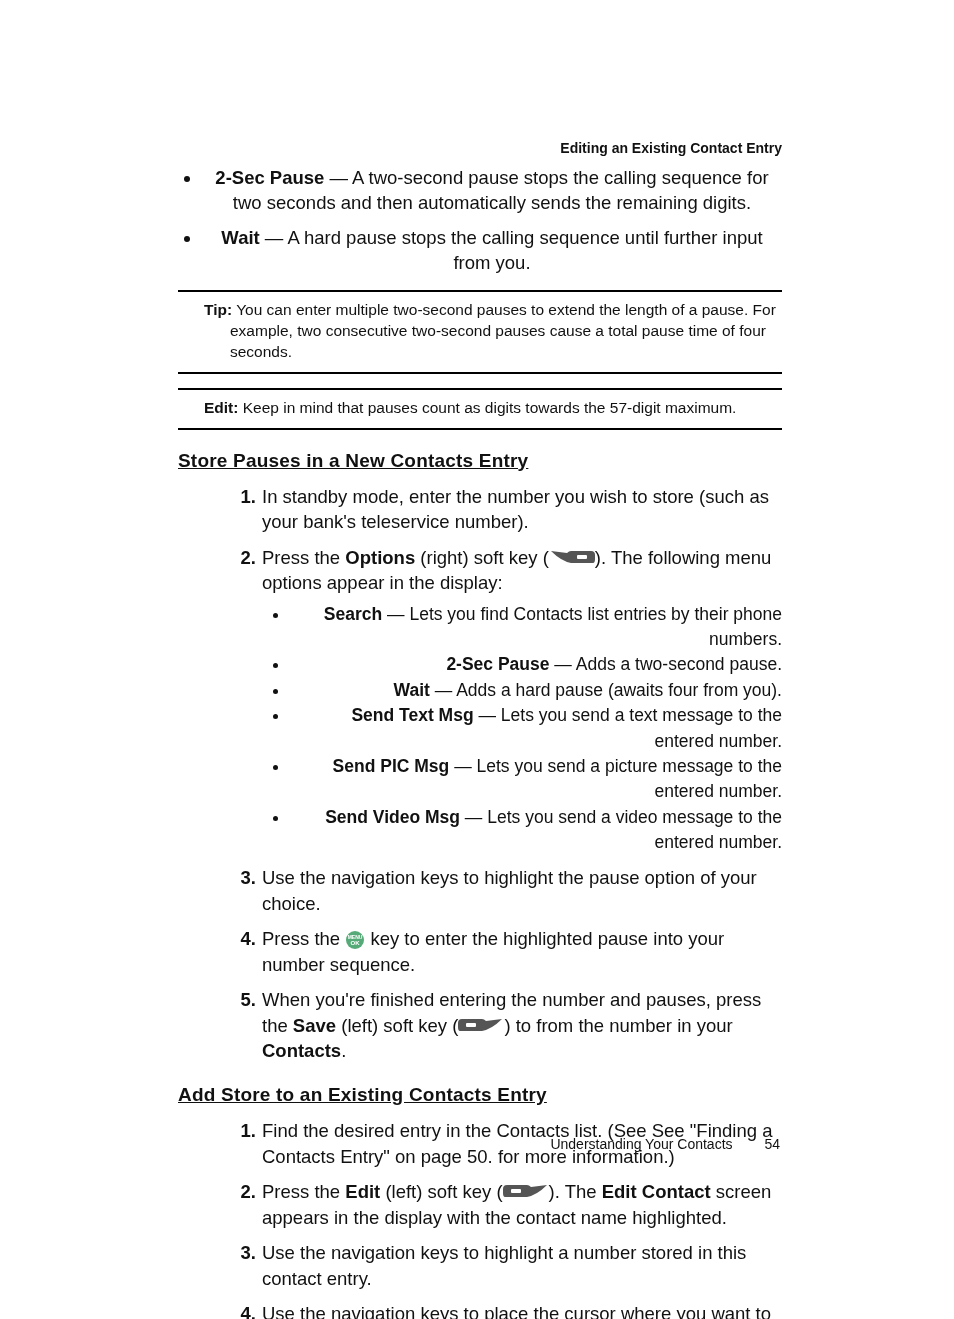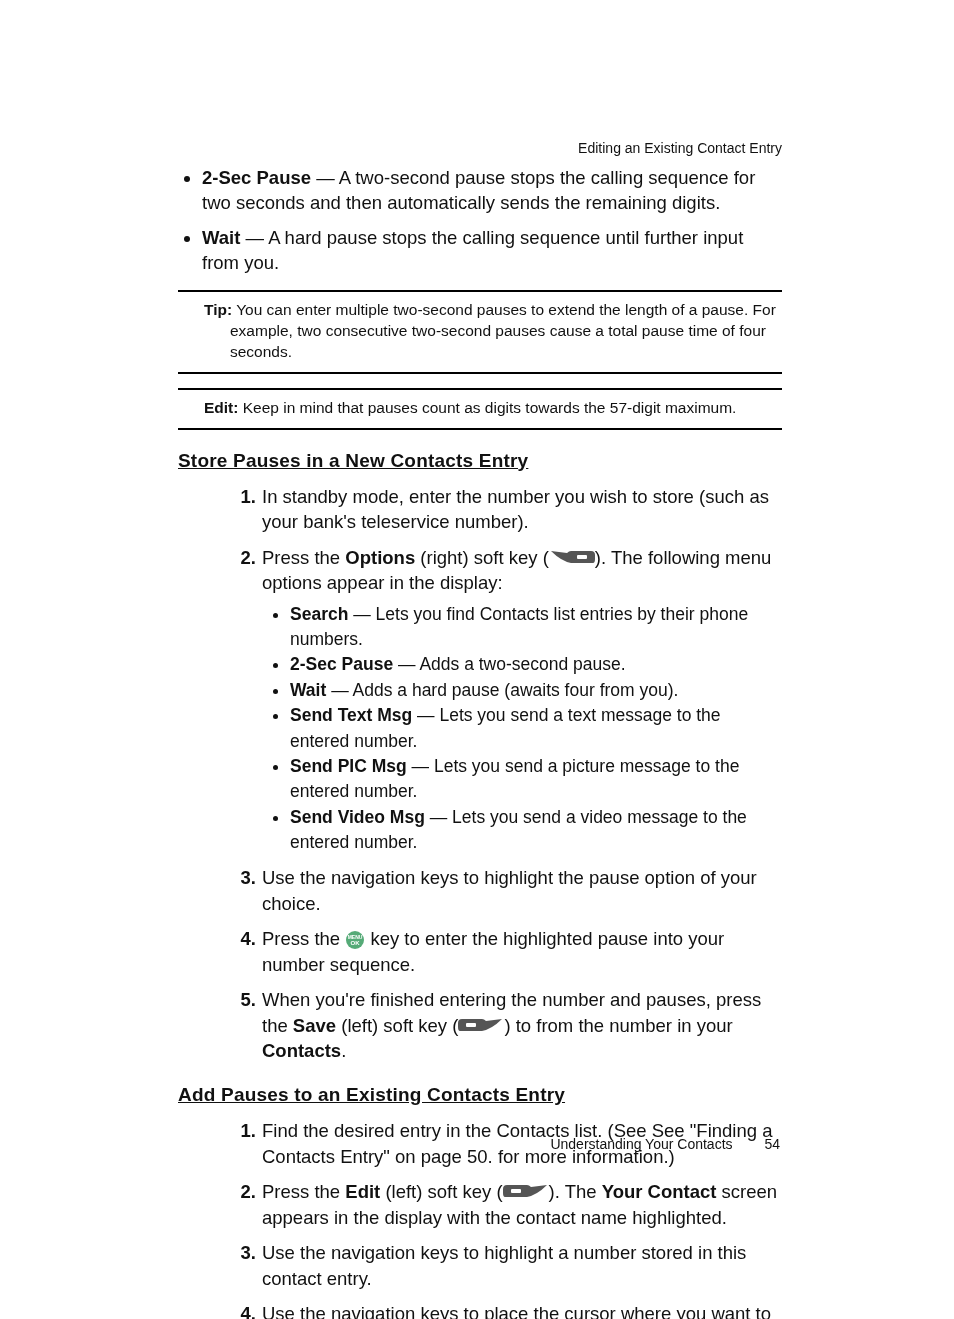--- a/index.html
+++ b/index.html
@@ -14,35 +14,36 @@
     position: relative;
     box-sizing: border-box;
   }
   .page {
     position: absolute;
     top: 140px;
     left: 178px;
     width: 604px;
   }
   .header-right {
-    font-weight: 400;
+    font-weight: 700;
     font-size: 14px;
     text-align: right;
     margin-bottom: 10px;
   }
   .body-text {
     font-size: 18.5px;
     line-height: 1.35;
   }
   .top-bullets {
     margin: 0 0 14px 0;
     padding: 0 0 0 24px;
   }
   .top-bullets li {
     margin-bottom: 10px;
+    text-align: center;
   }
   .divider-thick {
     border: none;
     border-top: 2.5px solid #000;
     margin: 0;
   }
   .callout {
     font-size: 15.5px;
     line-height: 1.35;
     padding: 8px 0 9px 26px;
@@ -80,20 +81,21 @@
   }
   ul.inner {
     list-style: disc;
     margin: 6px 0 4px 0;
     padding-left: 28px;
   }
   ul.inner li {
     font-size: 17.5px;
     line-height: 1.45;
     font-family: Arial, Helvetica, sans-serif;
+    text-align: right;
   }
   b { font-weight: 700; }
   .softkey {
     display: inline-block;
     vertical-align: middle;
     width: 46px;
     height: 16px;
     position: relative;
   }
   .softkey svg { position:absolute; top:-2px; left:0; }
@@ -161,29 +163,29 @@
           </svg></span><span> key to enter the highlighted pause into your number sequence.</span>
     </li>
     <li><span class="num">5.</span>
       <span>When you're finished entering the number and pauses, press the </span><b>Save</b><span> (left) soft key (</span><span class="softkey"><svg width="46" height="20" viewBox="0 0 46 20">
             <path d="M44 2 Q 34 12 24 14 L2 14 Q0 14 0 10 L0 6 Q0 2 4 2 L24 2 Q26 2 28 4 L44 2 Z" fill="#555"></path>
             <rect x="8" y="6" width="10" height="4" rx="1" fill="#fff"></rect>
           </svg></span><span>) to from the number in your </span><b>Contacts</b><span>.</span>
     </li>
   </ol>
 
-  <div class="section-head">Add Pauses to an Existing Contacts Entry</div>
+  <div class="section-head">Add Store to an Existing Contacts Entry</div>
 
   <ol class="steps">
     <li><span class="num">1.</span><span>Find the desired entry in the Contacts list. (See See "Finding a Contacts Entry" on page 50. for more information.)</span></li>
     <li><span class="num">2.</span>
       <span>Press the </span><b>Edit</b><span> (left) soft key (</span><span class="softkey"><svg width="46" height="20" viewBox="0 0 46 20">
             <path d="M44 2 Q 34 12 24 14 L2 14 Q0 14 0 10 L0 6 Q0 2 4 2 L24 2 Q26 2 28 4 L44 2 Z" fill="#555"></path>
             <rect x="8" y="6" width="10" height="4" rx="1" fill="#fff"></rect>
-          </svg></span><span>). The </span><b>Your Contact</b><span> screen appears in the display with the contact name highlighted.</span>
+          </svg></span><span>). The </span><b>Edit Contact</b><span> screen appears in the display with the contact name highlighted.</span>
     </li>
     <li><span class="num">3.</span><span>Use the navigation keys to highlight a number stored in this contact entry.</span></li>
     <li><span class="num">4.</span><span>Use the navigation keys to place the cursor where you want to add a pause (usually at the right-hand end of the number).</span></li>
 
   </ol>
 
 </div>
 
 <div class="footer">
   <span>Understanding Your Contacts</span>

